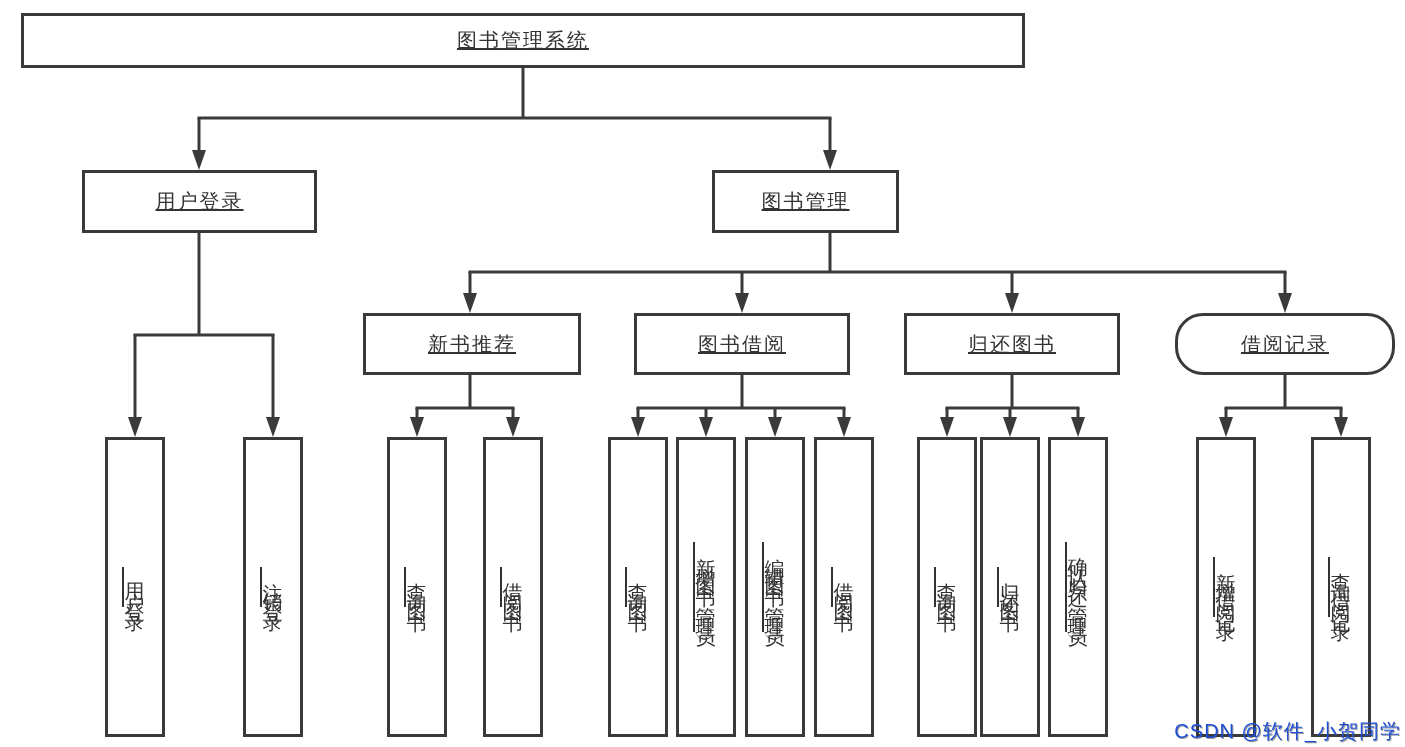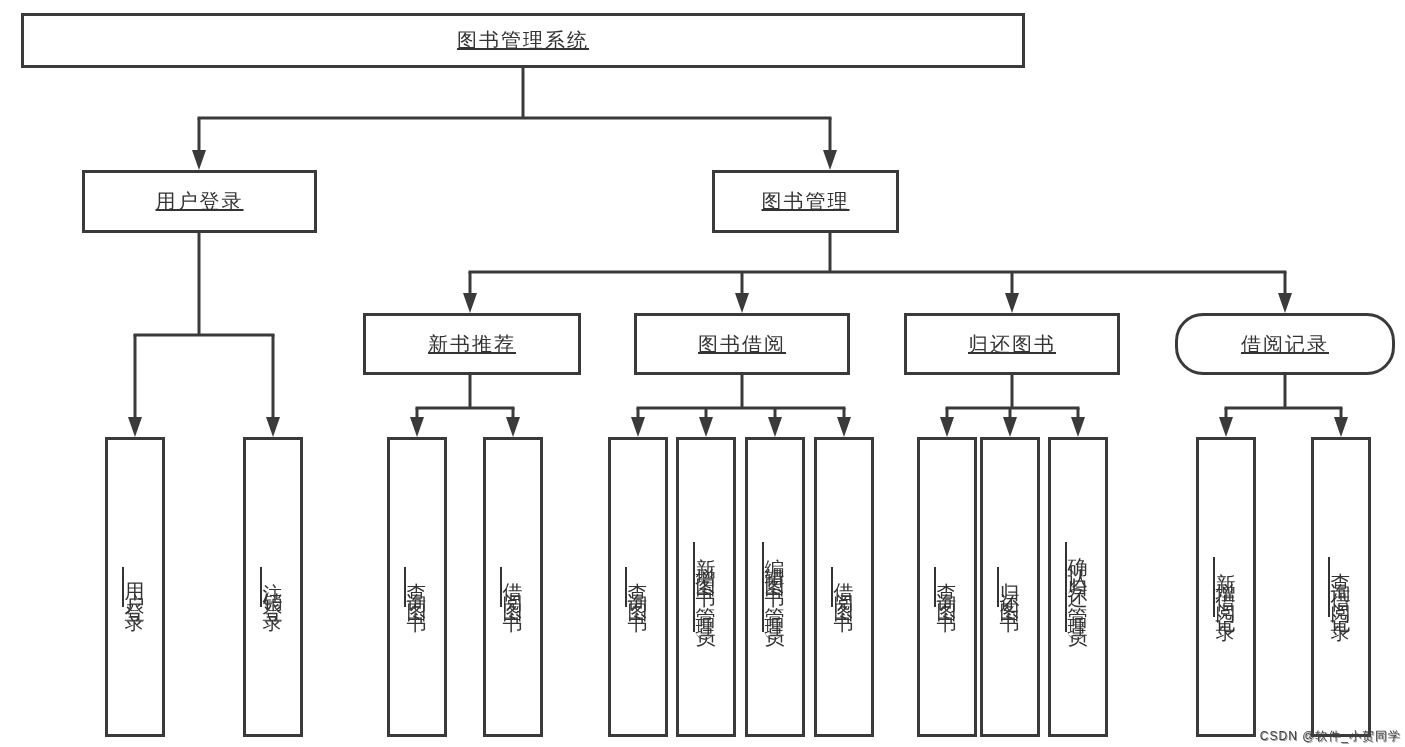--- a/index.html
+++ b/index.html
@@ -37,23 +37,23 @@
     text-orientation: mixed;
     font-size: 20px;
     letter-spacing: 10px;
     line-height: 1;
     color: #333333;
   }
   .watermark {
     position: absolute;
     right: 4px;
     bottom: 2px;
-    font-size: 12px;
+    font-size: 20px;
     letter-spacing: 1px;
-    color: #404040;
+    color: #1d4ed8;
     text-shadow: 1px 1px 0 rgba(70,70,70,0.55);
     white-space: nowrap;
   }
 </style>
 </head>
 <body>
 
 <div class="stage">
 
   <svg class="connectors" width="1405" height="747" viewBox="0 0 1405 747" xmlns="http://www.w3.org/2000/svg">

